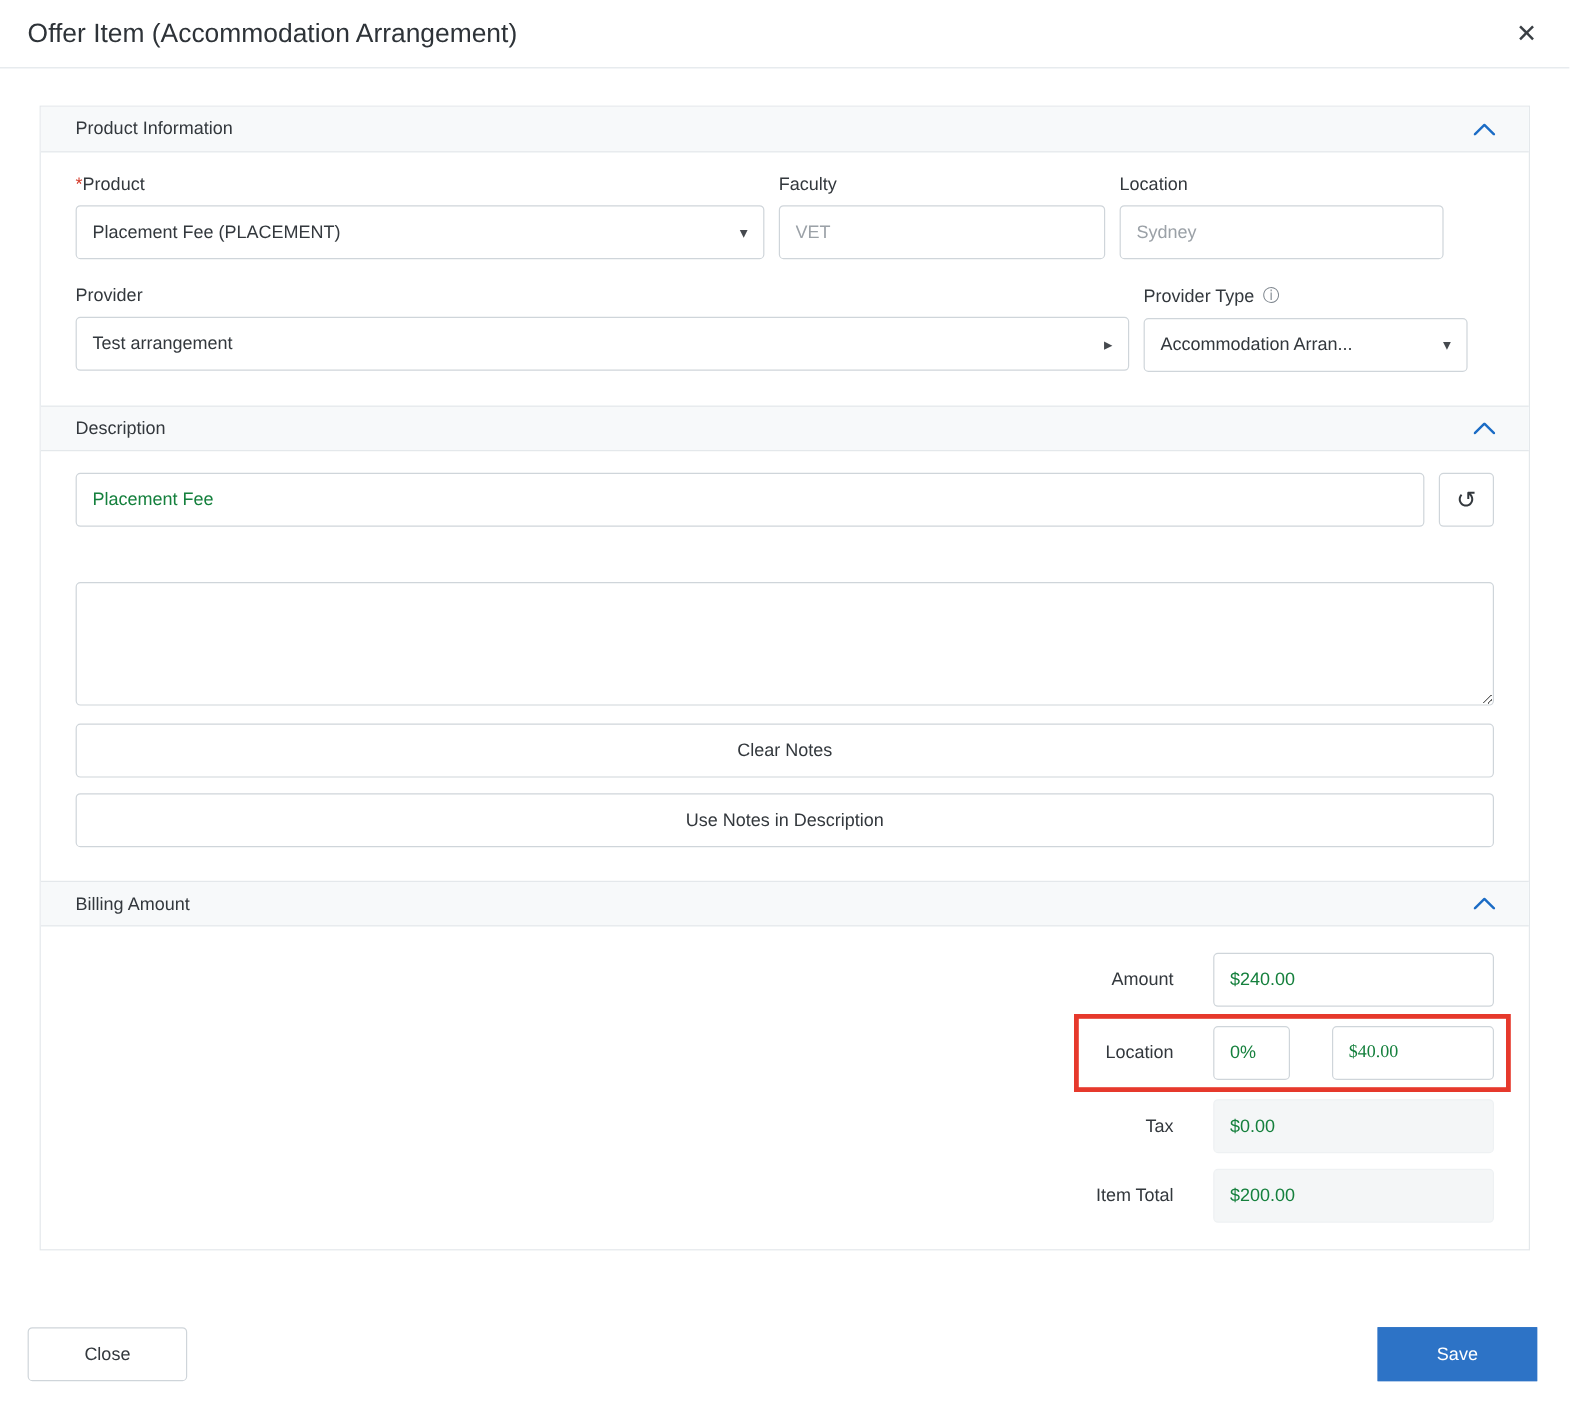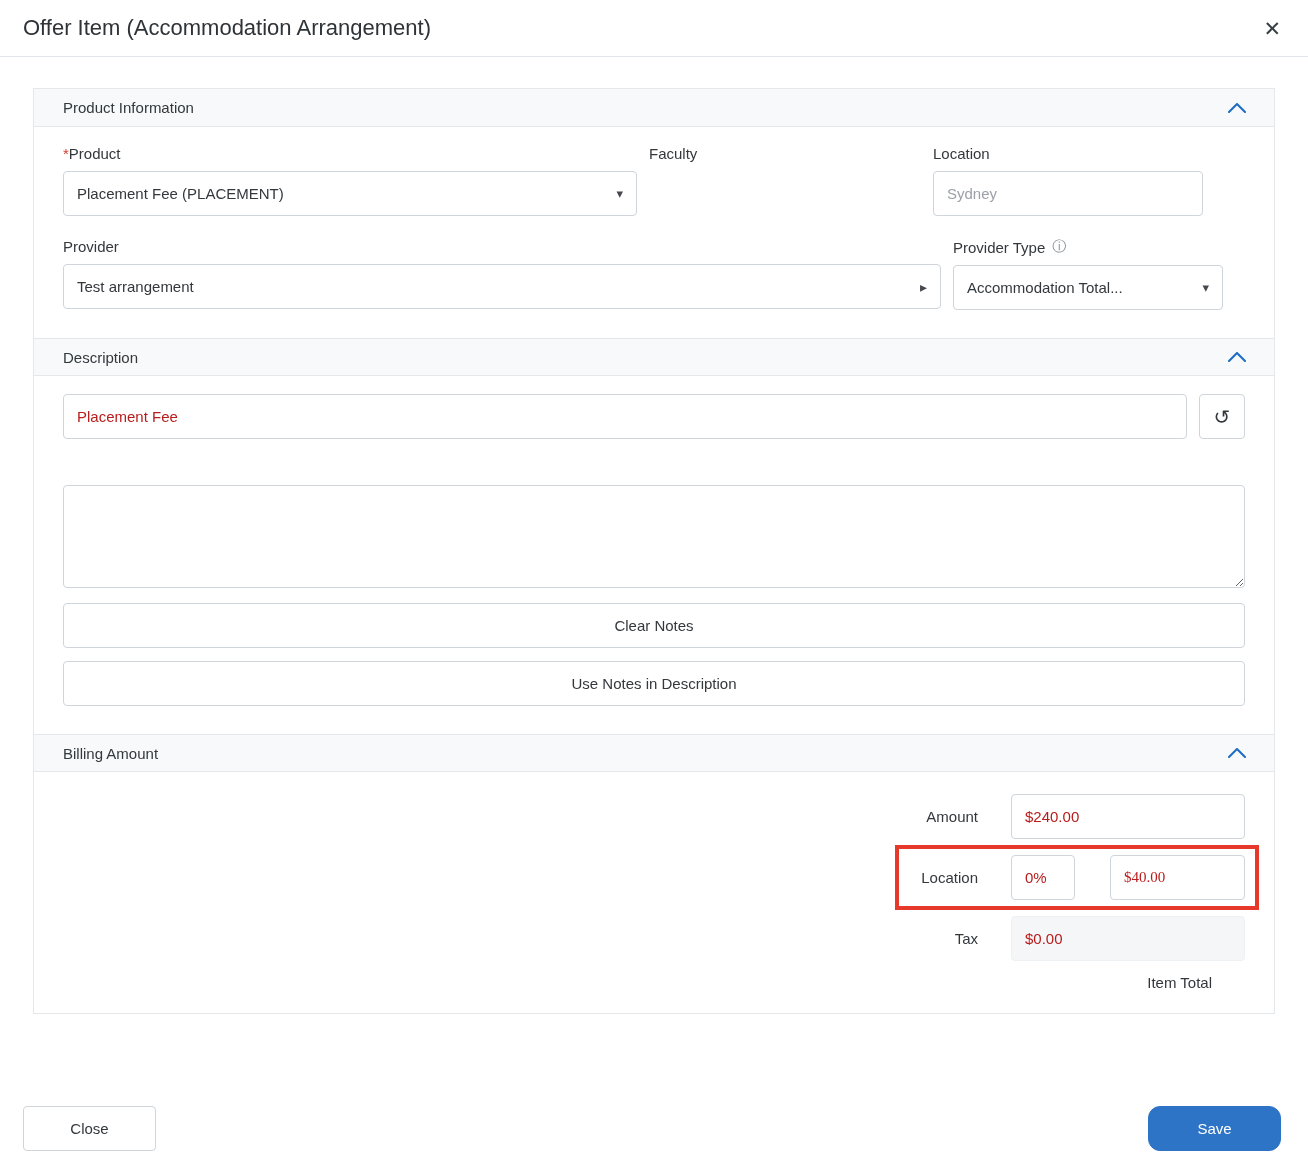--- a/index.html
+++ b/index.html
@@ -68,21 +68,21 @@
     padding:0 13px;
     font-size:15px; color:#33383d;
     cursor:pointer;
   }
   .caret { font-size:13px; color:#45494e; margin-left:8px; }
   .caret.right { font-size:14px; }
 
   input.text, textarea.text {
     width:100%;
     border:1px solid #cfd5da; border-radius:4px;
-    font-family:inherit; font-size:15px; color:#b91c1c;
+    font-family:inherit; font-size:15px; color:#15803d;
     background:#fff;
     outline:none;
   }
   input.text { height:45px; padding:0 13px; }
   input.text.muted { color:#9ba1a7; }
   input.text.readonly { background:#f4f6f7; border-color:#eef1f3; }
 
   
   .desc-row { display:flex; gap:12px; align-items:center; }
   .desc-row input { flex:1; }
@@ -130,21 +130,21 @@
 
   
   .dlg-footer {
     margin-top:auto;
     display:flex; justify-content:space-between; align-items:center;
     padding:0 27px 22px 23px;
   }
   .btn-close { width:133px; height:45px;text-align:center; }
   .btn-save {
     width:133px; height:45px;
-    background:#2d73c6; border:1px solid #2d73c6; border-radius:12px;
+    background:#2d73c6; border:1px solid #2d73c6; border-radius:0;
     color:#ffffff; font-family:inherit; font-size:15px;
     cursor:pointer;
   }
 </style>
 </head>
 <body>
 
 <header class="dlg-header">
   <h1 class="dlg-title">Offer Item (Accommodation Arrangement)</h1>
   <span class="close-x">✕</span>
@@ -167,41 +167,42 @@
           <div class="flabel">
             <span><span class="req">*</span><span>Product</span></span>
           </div>
           <div class="inputbox">
             <span>Placement Fee (PLACEMENT)</span>
             <span class="caret">▾</span>
           </div>
         </div>
         <div class="w-fac">
           <div class="flabel">Faculty</div>
+          <input class="text muted" readonly="" value="VET" style="">
         </div>
         <div class="w-loc">
           <div class="flabel">Location</div>
           <input class="text muted" readonly="" value="Sydney" style="">
         </div>
       </div>
       <div class="row">
         <div class="w-prov">
           <div class="flabel">Provider</div>
           <div class="inputbox">
             <span>Test arrangement</span>
             <span class="caret right">▸</span>
           </div>
         </div>
         <div class="w-ptype">
           <div class="flabel">
             <span>Provider Type</span>
             <span class="info-i">ⓘ</span>
           </div>
           <div class="inputbox">
-            <span>Accommodation Total...</span>
+            <span>Accommodation Arran...</span>
             <span class="caret">▾</span>
           </div>
         </div>
       </div>
     </div>
   </section>
 
   <section class="section">
     <div class="sec-header">
       <span>Description</span>
@@ -260,20 +261,23 @@
 
       <div class="brow">
         <span class="blabel">Tax</span>
         <div class="bfield">
           <input class="text readonly" readonly="" value="$0.00" style="">
         </div>
       </div>
 
       <div class="brow">
         <span class="blabel">Item Total</span>
+        <div class="bfield">
+          <input class="text readonly" readonly="" value="$200.00" style="">
+        </div>
       </div>
 
     </div>
   </section>
 
 </main>
 
 <footer class="dlg-footer">
   <button class="btn btn-close">Close</button>
   <button class="btn-save">Save</button>

